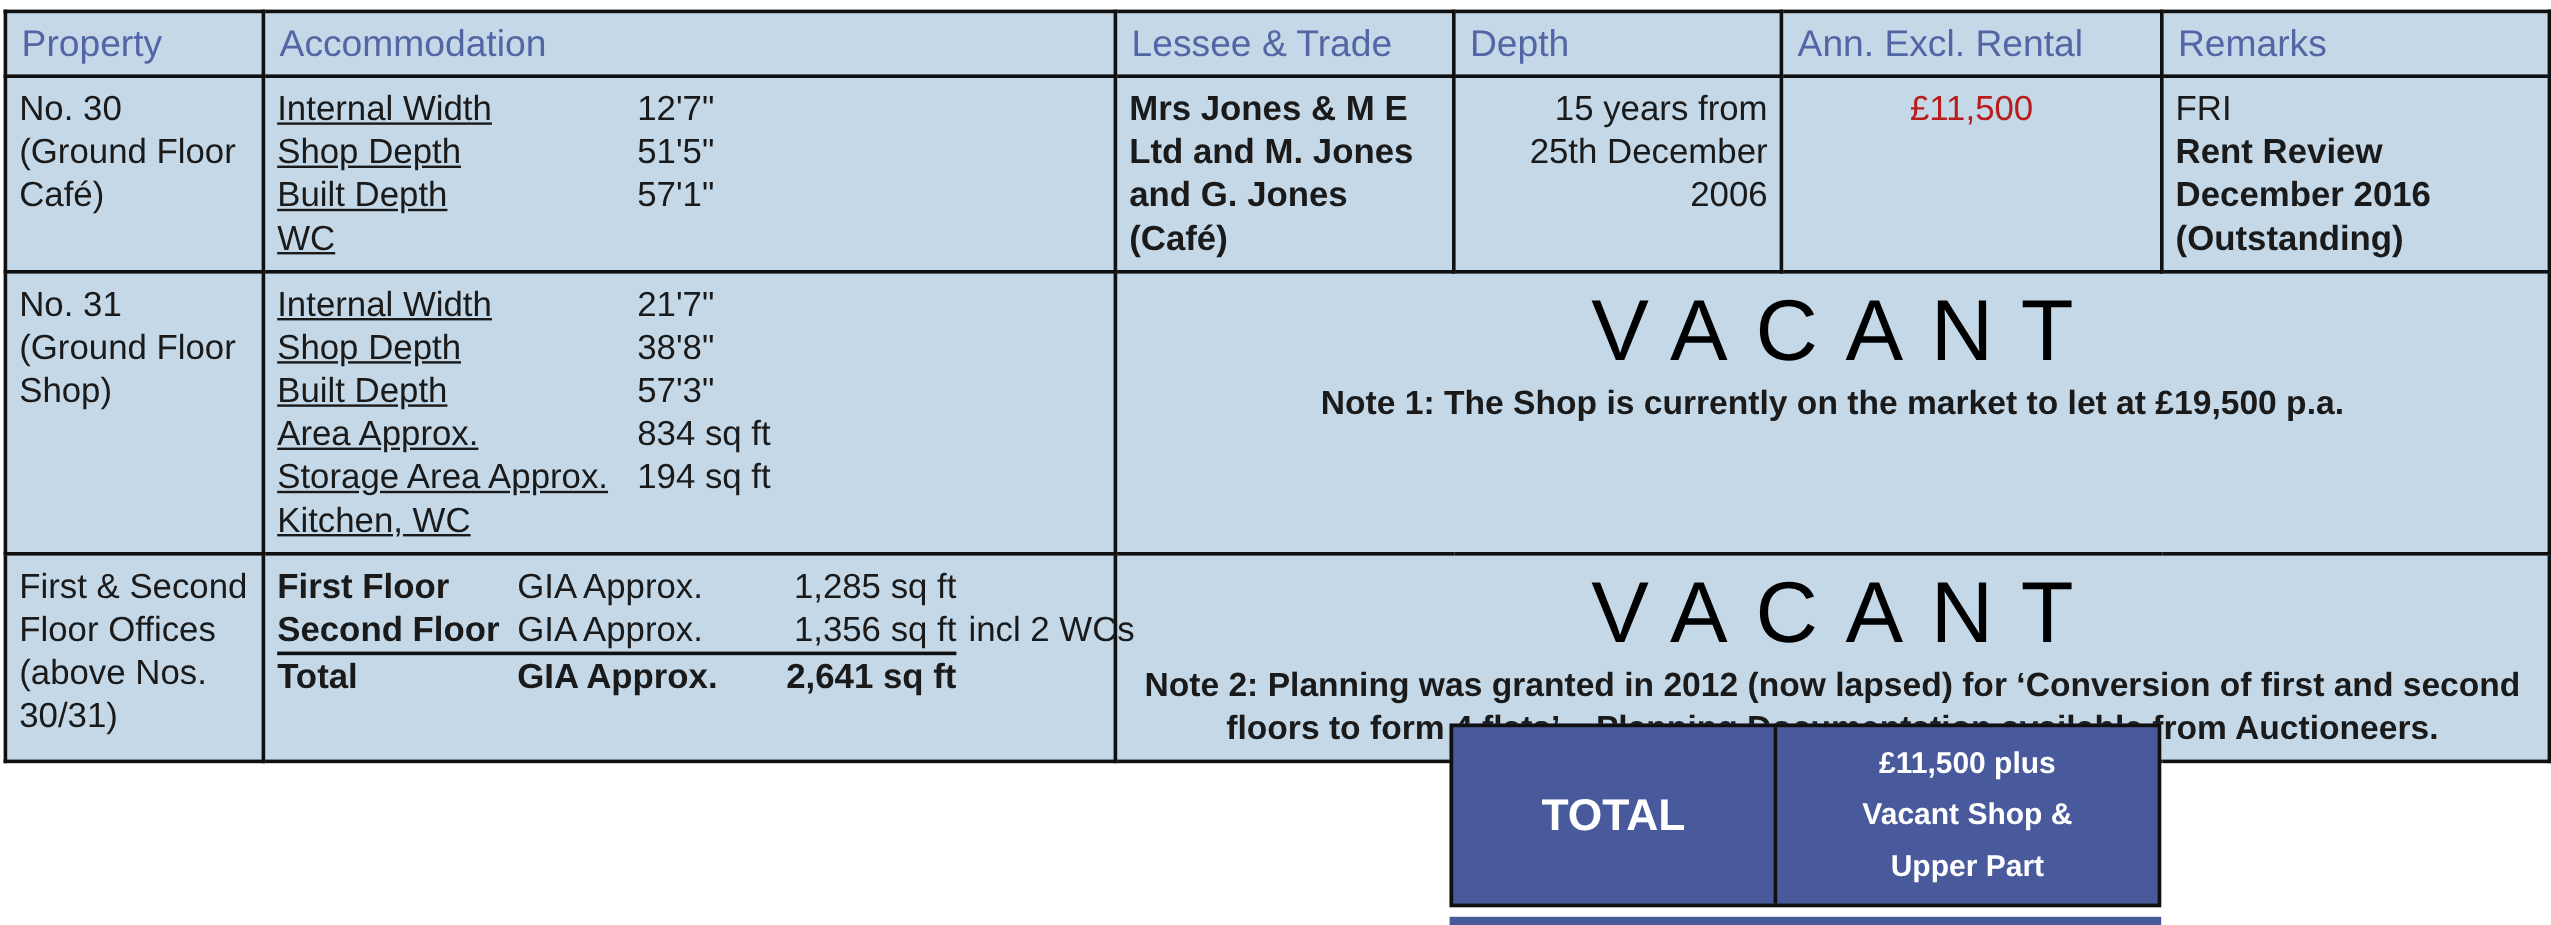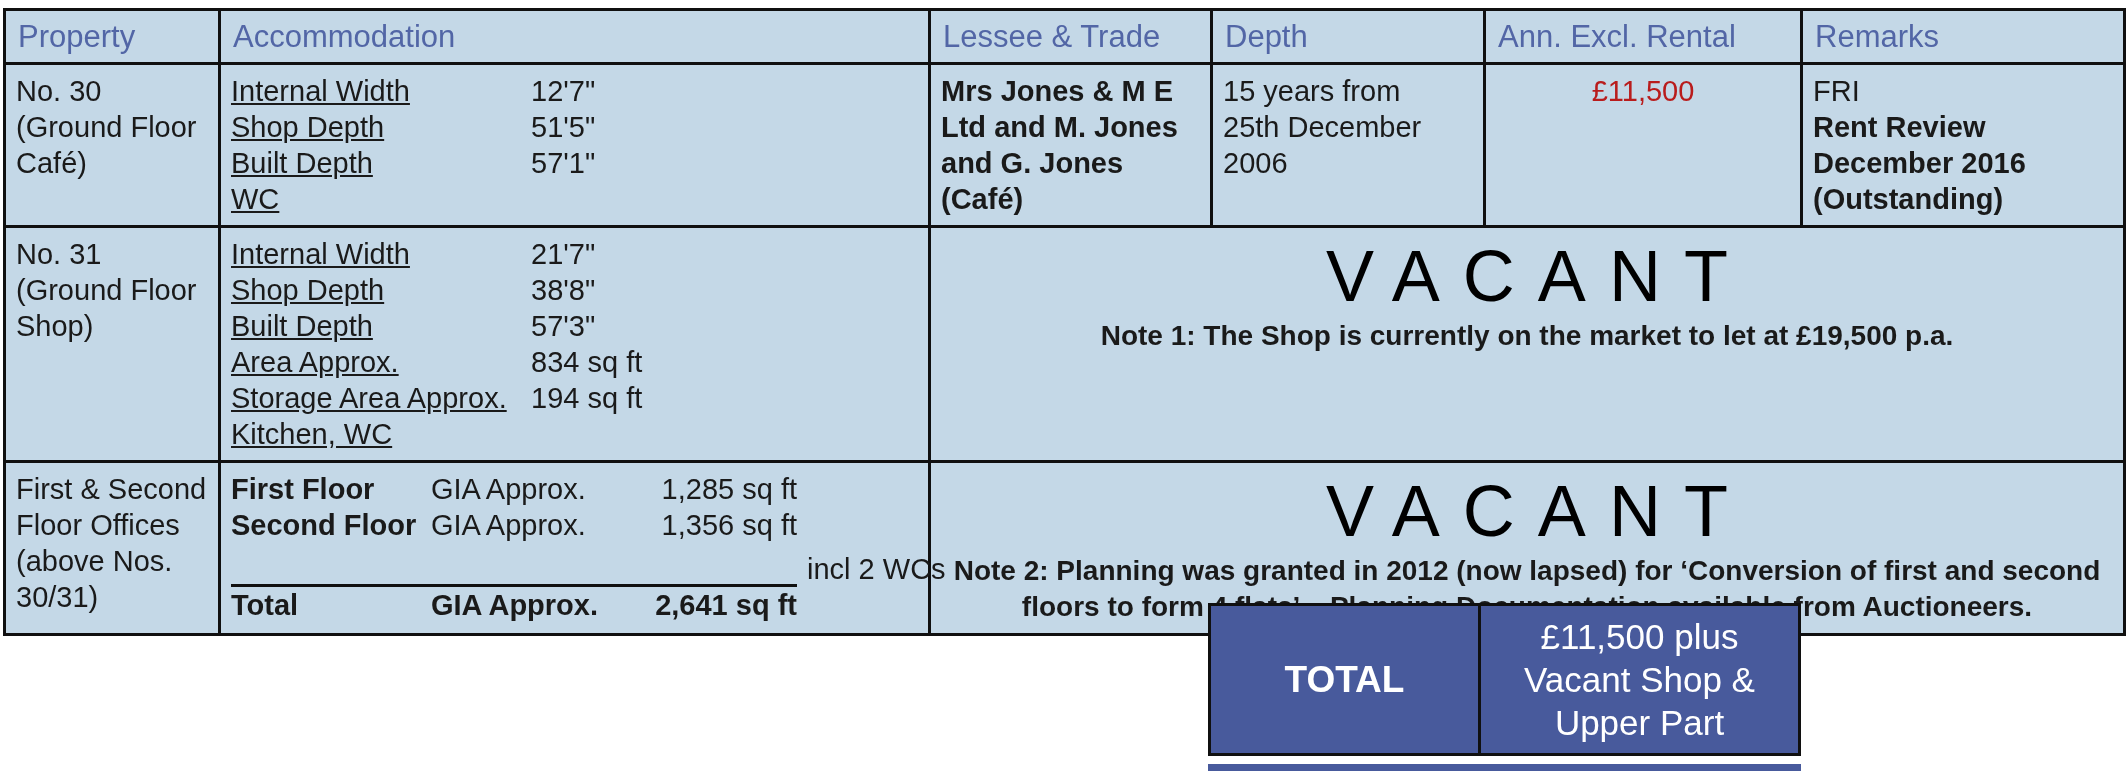--- a/index.html
+++ b/index.html
@@ -45,24 +45,24 @@
   .acc2 { display:flex; }
   .acc2 .lbl { width:300px; flex:0 0 300px; white-space:pre-line;text-decoration:underline; }
   .acc2 .val { white-space:pre-line; }
   
   .acc3 .line { display:flex; white-space:nowrap; }
   .acc3 .grp { display:inline-flex; }
   .acc3 .fl  { width:200px; flex:0 0 200px; font-weight:bold; }
   .acc3 .gia { width:216px; flex:0 0 216px; }
   .acc3 .vv  { width:150px; flex:0 0 150px; text-align:right; }
   .acc3 .ruled { border-bottom:3px solid #101010; }
-  .acc3 .suffix { padding-left:10px;margin-top:44px; }
+  .acc3 .suffix { padding-left:10px; }
   
   td.lessee { font-weight:bold; }
-  td.term { text-align:left; padding-top:12px; }
+  td.term { text-align:right; padding-top:12px; }
   td.rental { text-align:center; font-size:44px; line-height:52px; color:#b91c1c; padding-top:12px; }
   .remarks-bold { font-weight:bold; white-space:pre-line; }
   
   td.vacant-cell { vertical-align:middle; text-align:center; padding:4px 20px; }
   .vacant-word {
     color:#000000;
     font-weight:normal;
     font-size:72px;
     line-height:80px;
     letter-spacing:0.32em;
@@ -87,21 +87,21 @@
   }
   .total-label-box {
     width:270px; flex:0 0 270px;
     border-right:3px solid #101010;
     display:flex; align-items:center; justify-content:center;
     color:#ffffff; font-weight:bold; font-size:37px;
   }
   .total-value-box {
     flex:1;
     display:flex; align-items:center; justify-content:center;
-    color:#ffffff; font-weight:normal; font-size:35px; line-height:43px;
+    color:#ffffff; font-weight:bold; font-size:25px; line-height:43px;
     text-align:center; white-space:pre-line;
   }
   .bottom-strip {
     position:absolute; left:1208px; top:764px;
     width:593px; height:7px;
     background:#485a9c;
   }
 </style>
 </head>
 <body>

